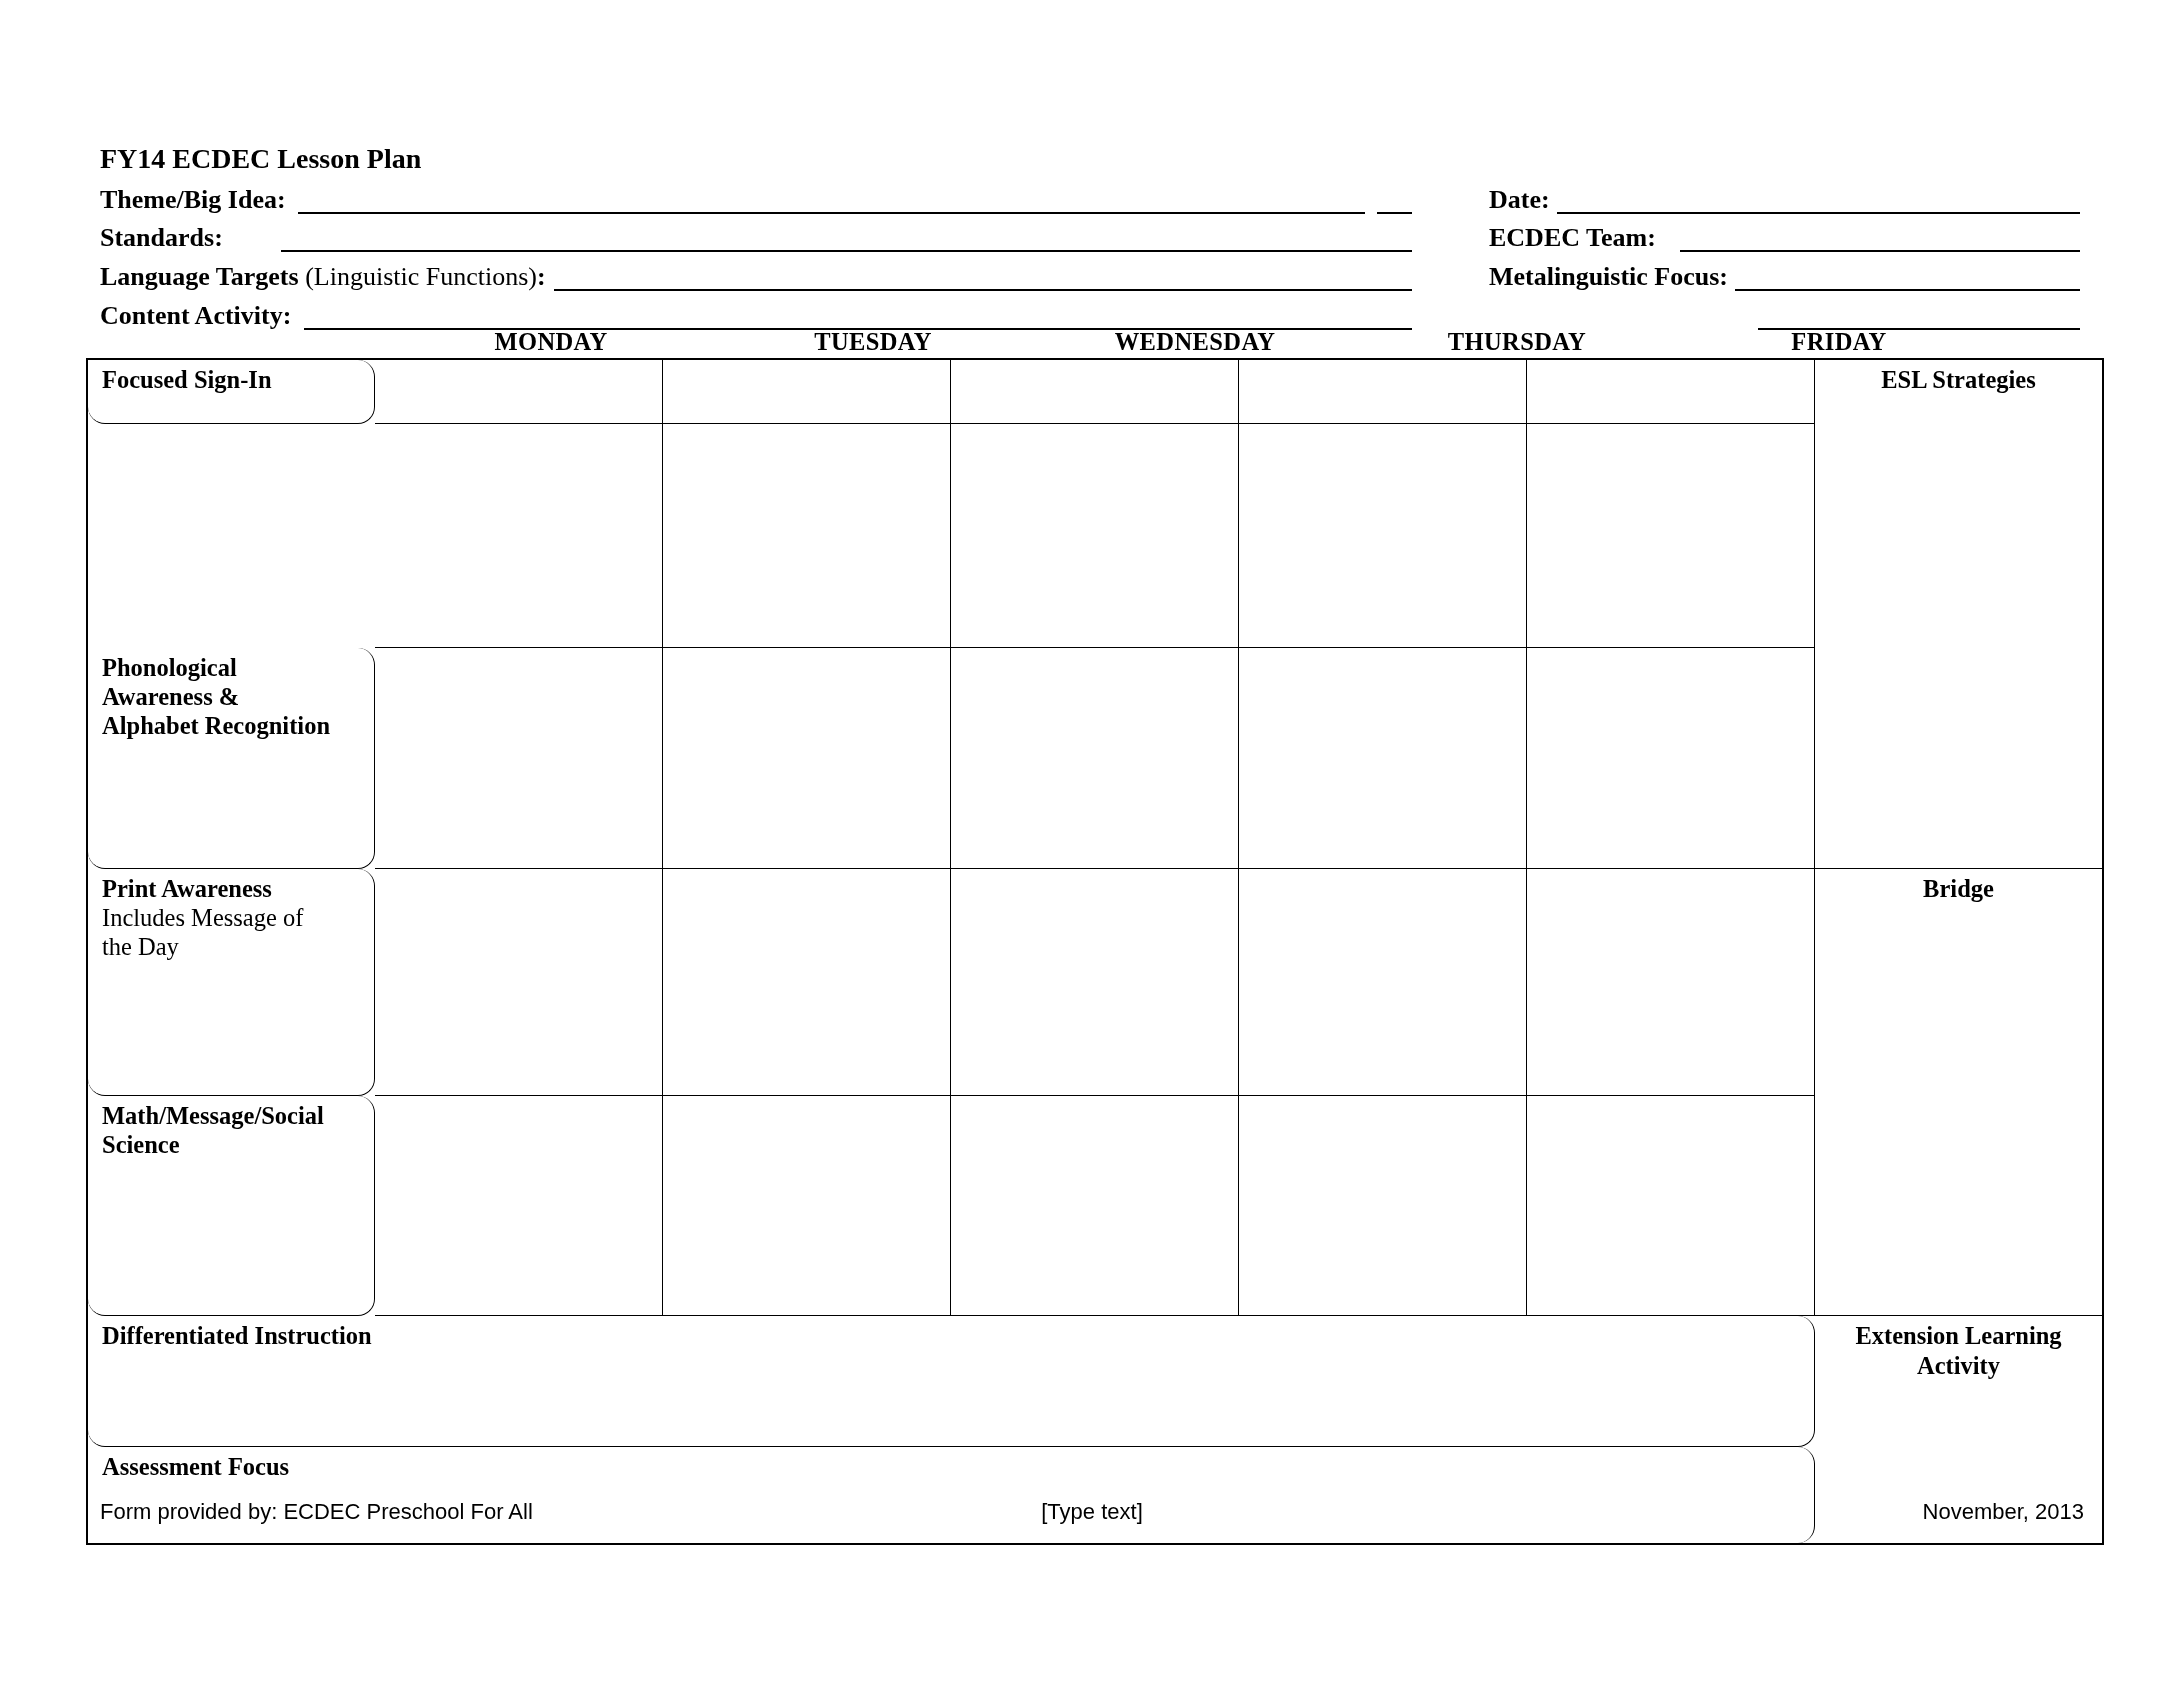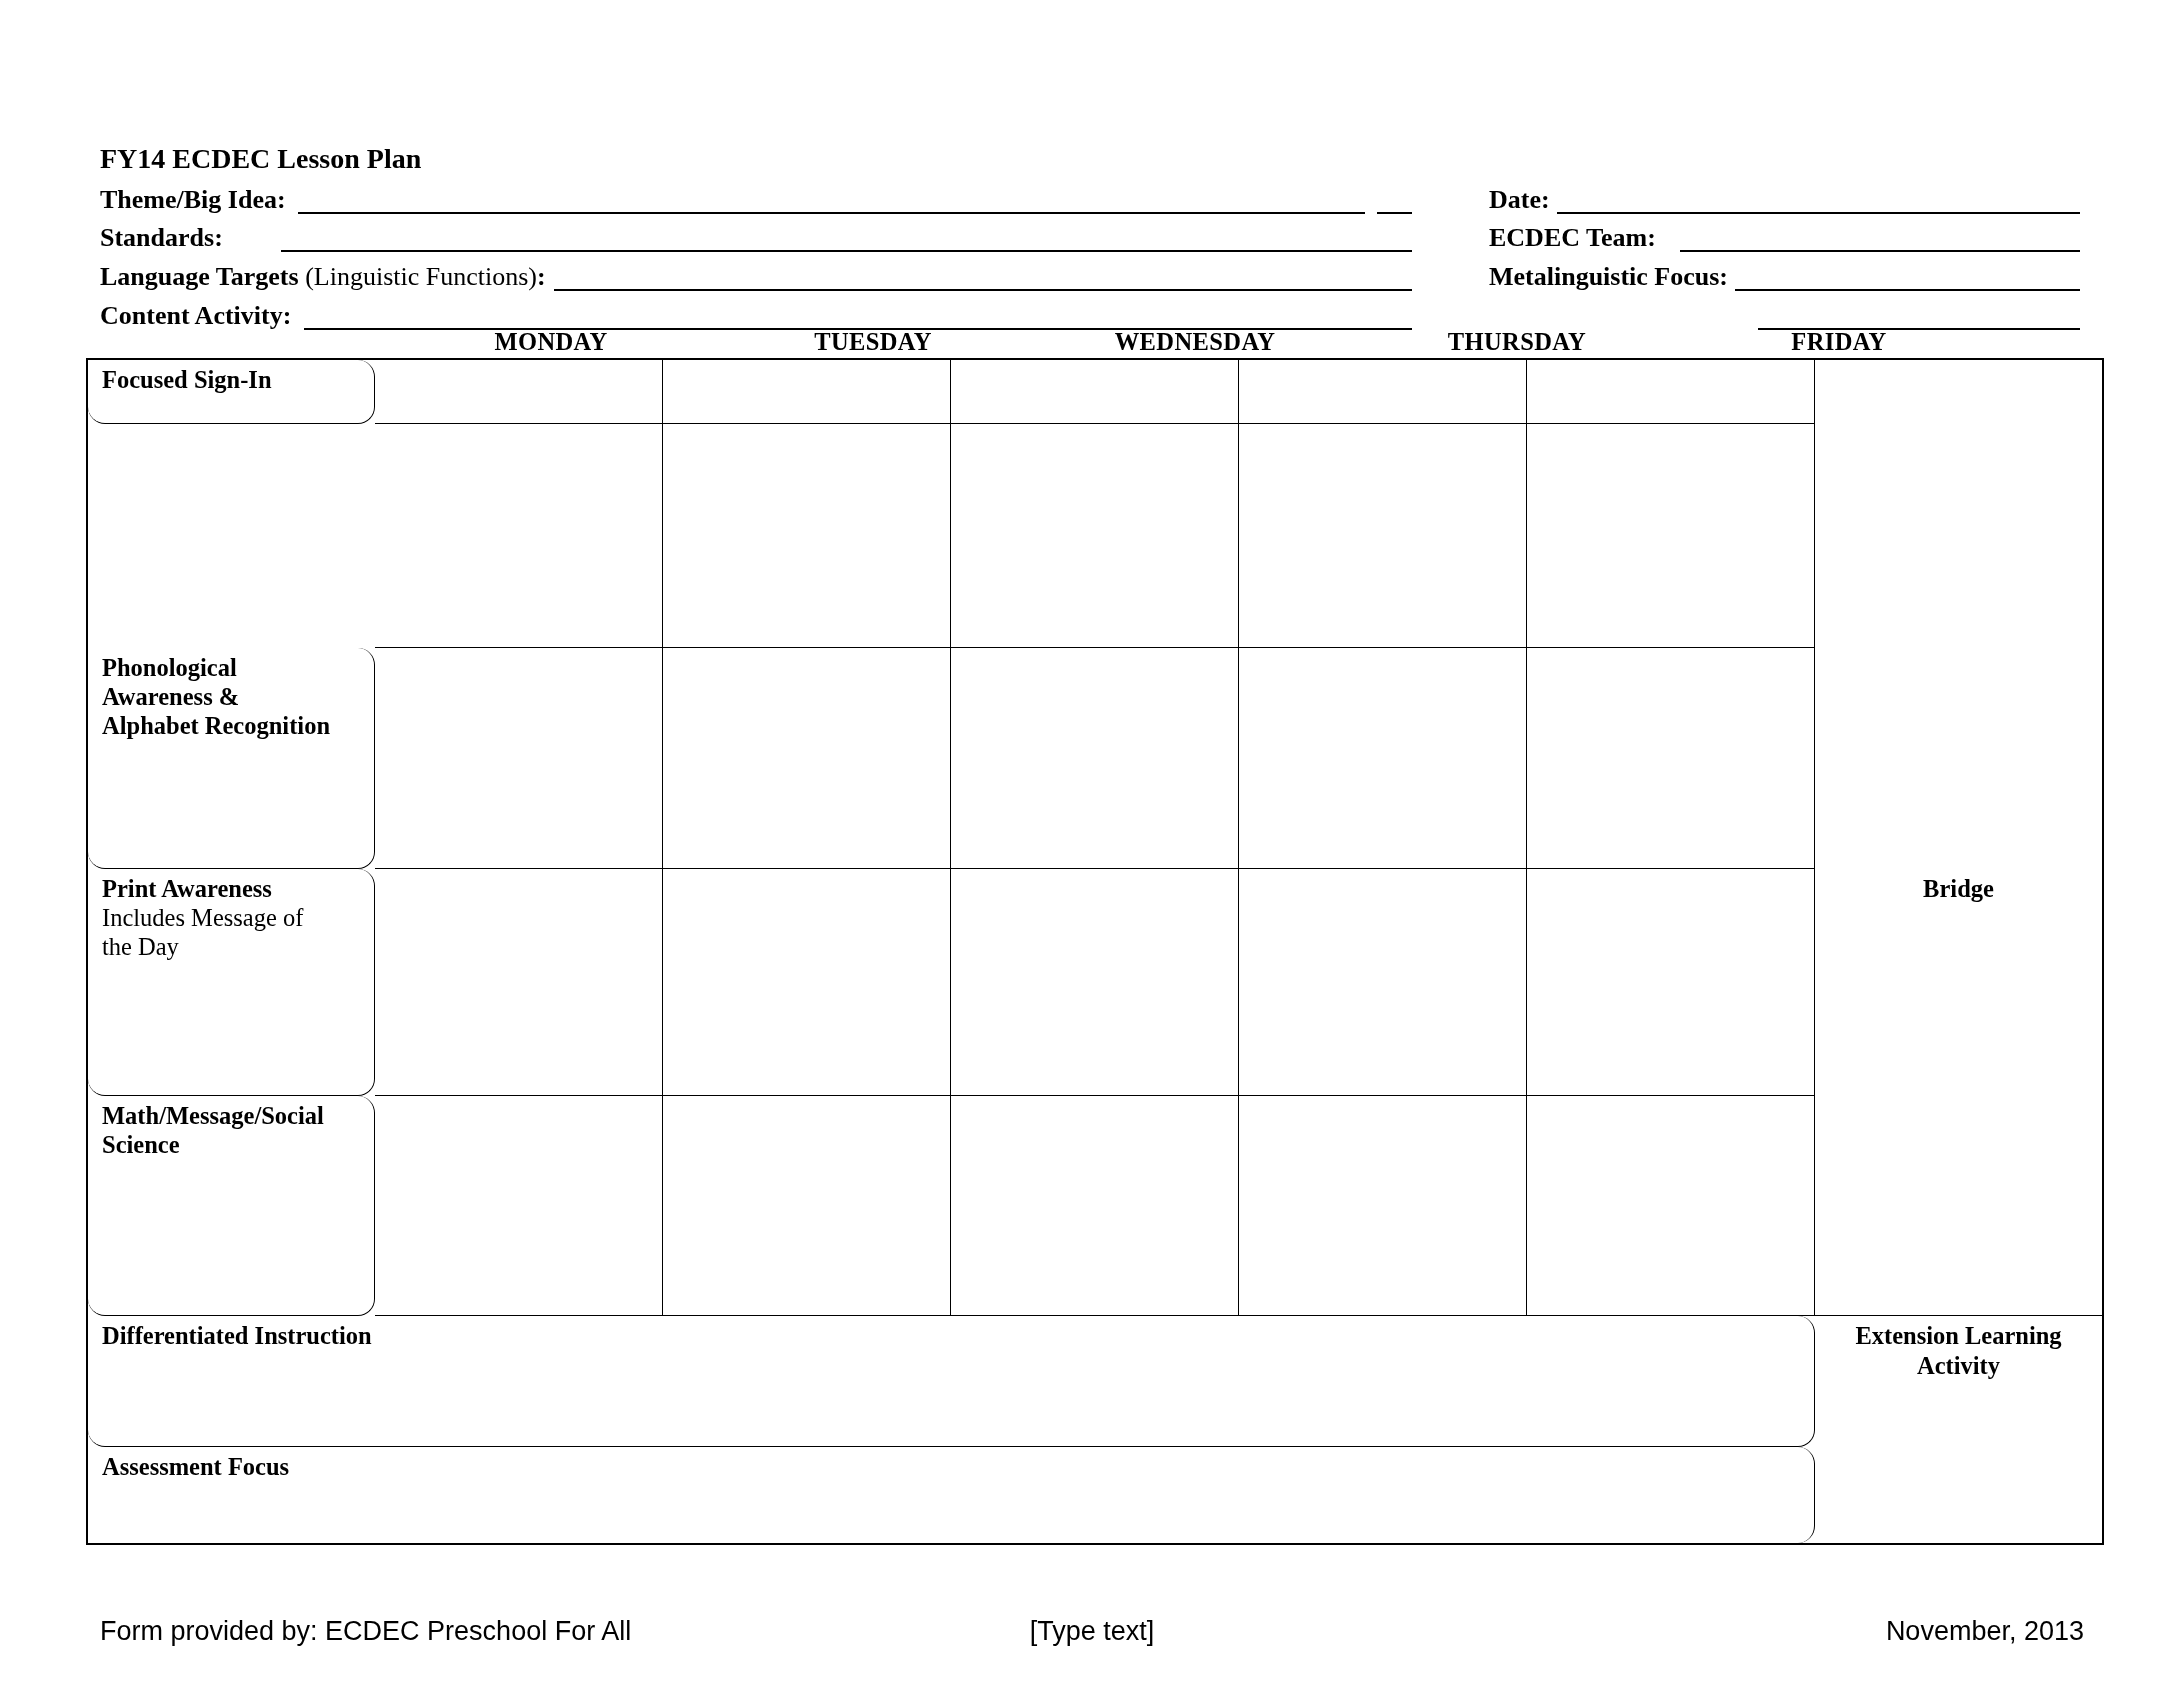--- a/index.html
+++ b/index.html
@@ -76,23 +76,23 @@
   .label-cell .lb { display:block; font-weight:bold; white-space:pre-line; }
   .label-cell .lr { display:block; font-weight:normal; white-space:pre-line; }
   .sidebar-cell { padding:5.2px 7px; }
   .sb-title {
     text-align:center; font-weight:bold; font-size:24.5px; line-height:30px;
     white-space:pre-line;
   }
 
   
   .footer-text {
-    position:absolute; top:1616px;
+    position:absolute; top:1496px;
     font-family:"Liberation Sans","DejaVu Sans",sans-serif;
-    font-size:27px; line-height:31px;
+    font-size:22px; line-height:31px;
   }
   .f-left   { left:100px; }
   .f-center { left:50%; transform:translateX(-50%); }
   .f-right  { right:100px; }
 </style>
 </head>
 <body>
 
 <div class="page">
 
@@ -155,20 +155,23 @@
     <div class="cell label-cell" style="grid-area:1/1">
       <span class="lb">Focused Sign-In</span>
         <span class="lr"></span>
     </div>
     <div class="cell" style="grid-area:1/2"></div>
     <div class="cell" style="grid-area:1/3"></div>
     <div class="cell" style="grid-area:1/4"></div>
     <div class="cell" style="grid-area:1/5"></div>
     <div class="cell" style="grid-area:1/6"></div>
 
+    <div class="cell sidebar-cell no-br" style="grid-area:1/7/4/8">
+      <div class="sb-title">ESL Strategies</div>
+    </div>
 
     <div class="cell" style="grid-area:2/2"></div>
     <div class="cell" style="grid-area:2/3"></div>
     <div class="cell" style="grid-area:2/4"></div>
     <div class="cell" style="grid-area:2/5"></div>
     <div class="cell" style="grid-area:2/6"></div>
 
     <div class="cell label-cell" style="grid-area:3/1">
       <span class="lb">Phonological
 Awareness &amp;

